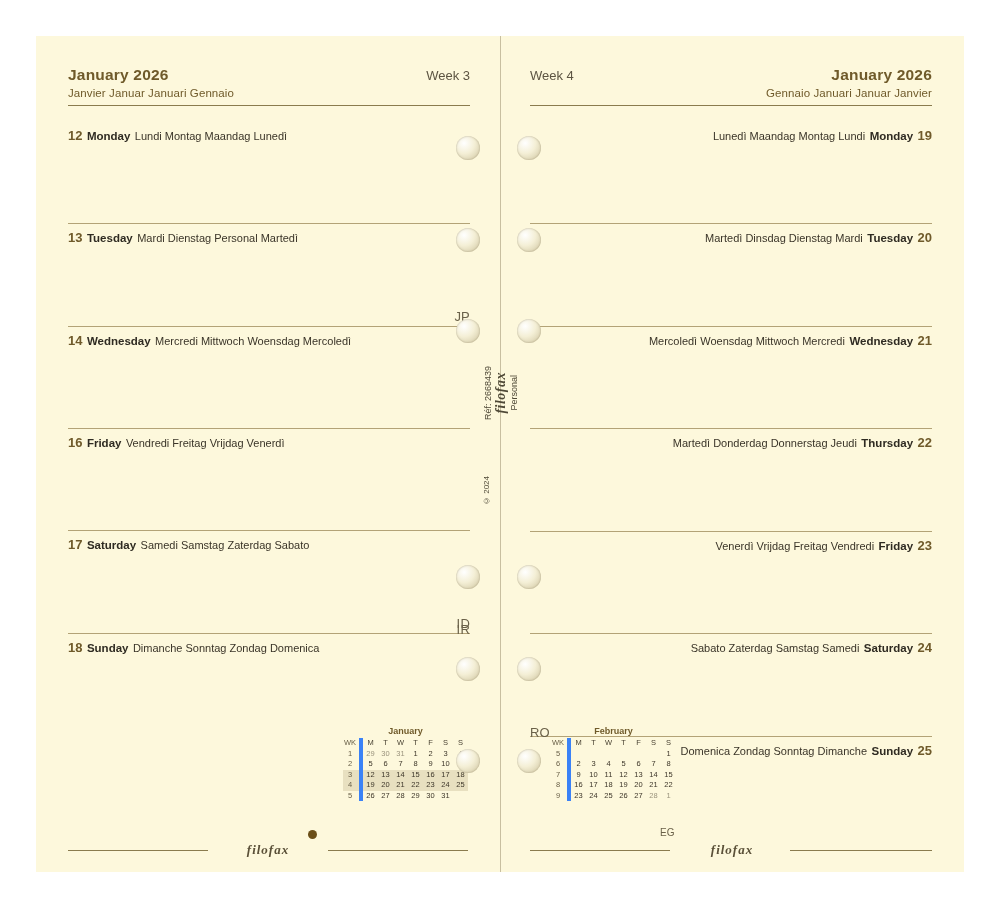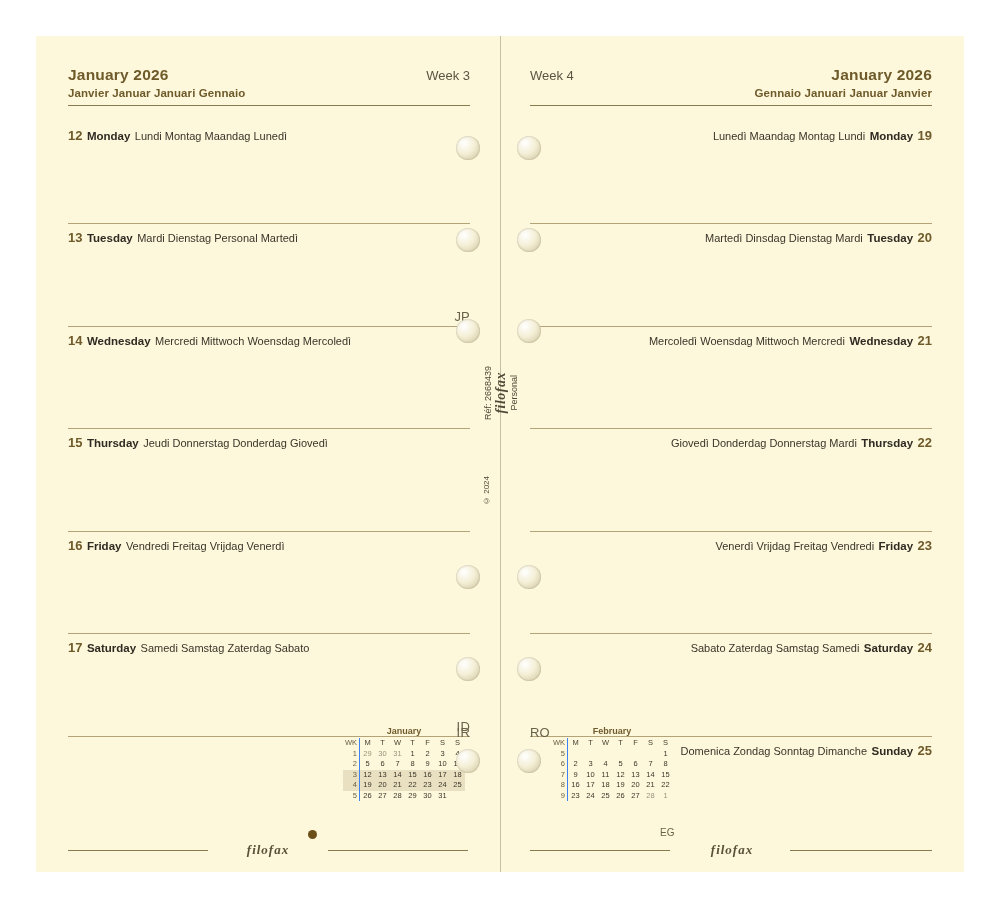--- a/index.html
+++ b/index.html
@@ -19,21 +19,21 @@
   .page.right{padding:30px 32px 0 30px;}
   .spine{
     position:absolute;left:464px;top:0;width:1px;height:836px;background:#c8bfa0;
   }
   
   .hdr{position:relative;height:56px;}
   .hdr .month{
     font-size:15.5px;font-weight:bold;color:#6f5a2a;letter-spacing:.2px;
   }
   .hdr .sub{
-    font-size:11.5px;font-weight:bold;color:#6f5a2a;margin-top:3px;letter-spacing:.1px;
+    font-size:11.5px;font-weight:normal;color:#6f5a2a;margin-top:3px;letter-spacing:.1px;
   }
   .hdr .wk{
     position:absolute;top:2px;font-size:13px;color:#5c5442;
   }
   .left .hdr .wk{right:0;}
   .right .hdr .wk{left:0;}
   .right .hdr{text-align:right;}
   .hdr-rule{border-bottom:1px solid #8a7b4e;margin-top:6px;}
   
   .days{position:relative;}
@@ -91,21 +91,21 @@
   .mini .mtitle{
     text-align:center;font-weight:bold;font-size:9px;color:#6f5a2a;margin-bottom:2px;
   }
   .mini table{border-collapse:collapse;}
   .mini td,.mini th{
     width:15px;height:10.5px;text-align:center;font-weight:normal;
     font-size:7.5px;padding:0;line-height:10.5px;
   }
   .mini th{color:#4a4333;}
   .mini td.wk,.mini th.wk{
-    color:#6a6149;border-right:1px solid #3b82f6;padding-right:2px;width:14px;text-align:right;
+    color:#6a6149;border-right:4px solid #3b82f6;padding-right:2px;width:14px;
   }
   .mini tr.hl td{background:#e8e0c0;}
   .mini td.dim{color:#9a937d;}
   
   .filofax{
     position:absolute;bottom:14px;left:0;right:0;text-align:center;
     font-family:"Liberation Serif", serif;font-style:italic;font-weight:bold;
     font-size:13px;color:#5a5038;letter-spacing:1px;
   }
   .foot-rule{
@@ -154,45 +154,42 @@
         <span class="cc">JP</span>
       </div>
       <div class="day" style="height:102px">
         <div class="line">
           <span class="num">14</span>
           <span class="dname">Wednesday</span>
           <span class="dalt">Mercredi Mittwoch Woensdag Mercoledì</span>
         </div>
         <span class="cc"></span>
       </div>
-      <div class="day" style="height:103px">
-        <div class="line">
-          <span class="num">15</span>
-          <span class="dname">Thursday</span>
-          <span class="dalt">Jeudi Donnerstag Donderdag Giovedì</span>
-        </div>
-        <span class="cc"></span>
-      </div>
       <div class="day" style="height:102px">
         <div class="line">
           <span class="num">16</span>
           <span class="dname">Friday</span>
           <span class="dalt">Vendredi Freitag Vrijdag Venerdì</span>
         </div>
         <span class="cc"></span>
       </div>
       <div class="day" style="height:103px">
         <div class="line">
           <span class="num">17</span>
           <span class="dname">Saturday</span>
           <span class="dalt">Samedi Samstag Zaterdag Sabato</span>
         </div>
         <span class="cc">ID</span>
       </div>
       <div class="day" style="height:102px;border-bottom:none">
+        <div class="line">
+          <span class="num">18</span>
+          <span class="dname">Sunday</span>
+          <span class="dalt">Dimanche Sonntag Zondag Domenica</span>
+        </div>
         <span class="cc" style="bottom:auto;top:-12px">IR</span>
       </div>
     </div>
 
     <div class="mini" id="mini-left" style="left:286px;top:690px;">
       <div class="mtitle">January</div>
       <table>
           <tbody id="mini-left-body">
             <tr>
               <th class="wk">WK</th>
@@ -296,21 +293,21 @@
       <div class="day" style="height:102px">
         <div class="line">
           <span class="dalt">Mercoledì Woensdag Mittwoch Mercredi</span>
           <span class="dname">Wednesday</span>
           <span class="num">21</span>
         </div>
         <span class="cc"></span>
       </div>
       <div class="day" style="height:103px">
         <div class="line">
-          <span class="dalt">Giovedì Donderdag Donnerstag Mardi</span>
+          <span class="dalt">Martedì Donderdag Donnerstag Jeudi</span>
           <span class="dname">Thursday</span>
           <span class="num">22</span>
         </div>
         <span class="cc"></span>
       </div>
       <div class="day" style="height:102px">
         <div class="line">
           <span class="dalt">Venerdì Vrijdag Freitag Vendredi</span>
           <span class="dname">Friday</span>
           <span class="num">23</span>

